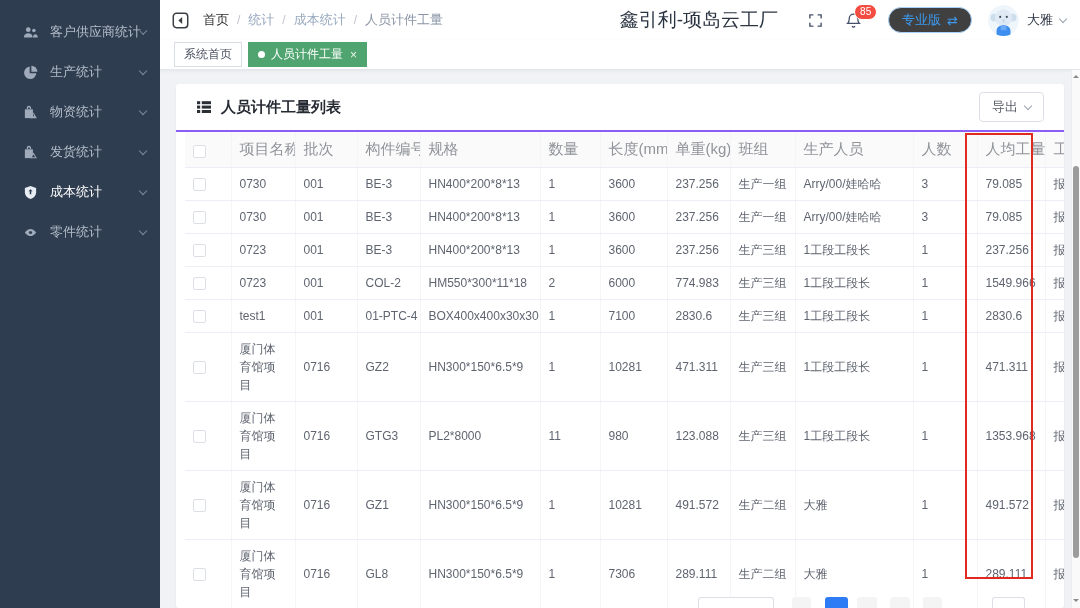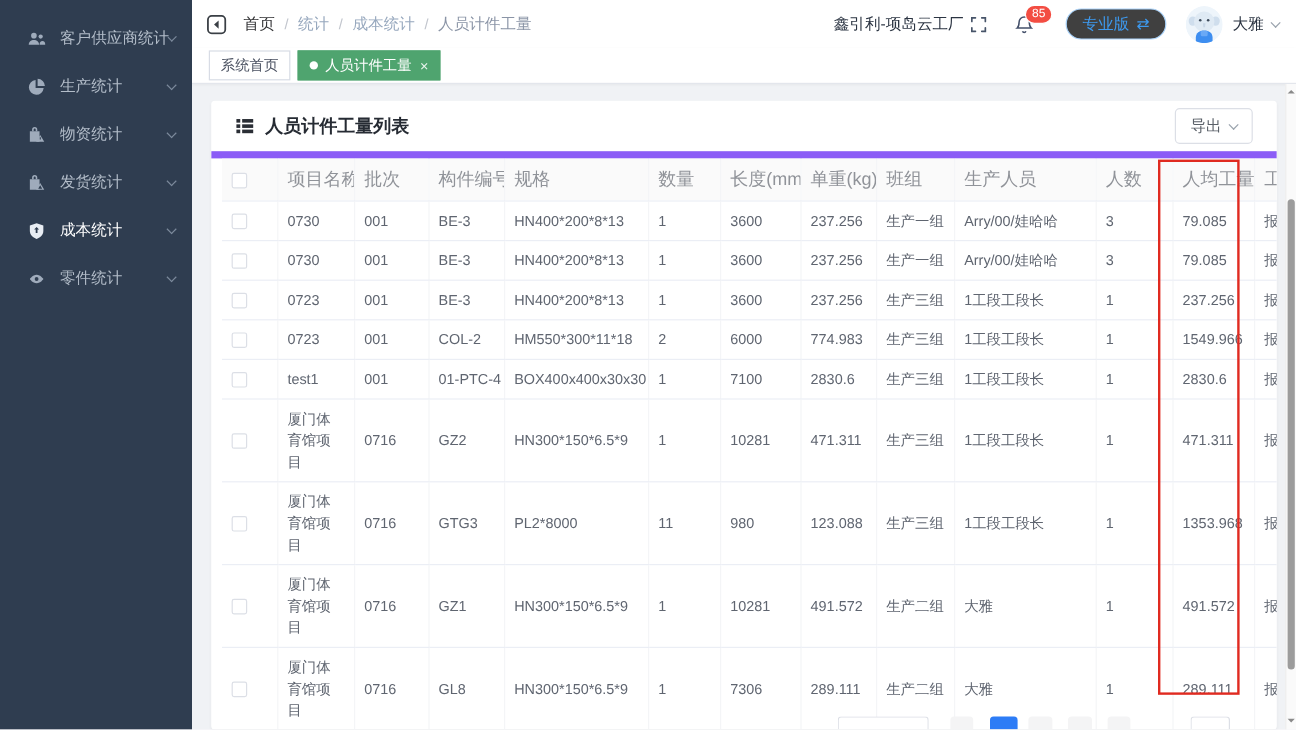--- a/index.html
+++ b/index.html
@@ -30,21 +30,21 @@
   
   .main{position:absolute;left:160px;top:0;right:0;height:608px;}
   .topbar{height:40px;background:#fff;display:flex;align-items:center;padding:0 14px 0 12px;}
   .collapse-btn{width:17px;height:17px;margin-right:14px;cursor:pointer;display:flex;align-items:center;}
   .breadcrumb{display:flex;align-items:center;font-size:13px;}
   .bc-item{color:#97a8be;cursor:pointer;}
   .bc-item.bc-first{color:#303133;}
   .bc-item.bc-last{color:#8a94a6;cursor:default;}
   .bc-sep{color:#c0c4cc;margin:0 8px;font-size:12px;}
   .topbar-right{margin-left:auto;display:flex;align-items:center;}
-  .company-name{font-size:13px;color:#2b3442;margin-right:5px;}
+  .company-name{font-size:19px;color:#2b3442;margin-right:30px;}
   .fullscreen-btn{margin-right:22px;cursor:pointer;display:flex;}
   .bell-wrap{position:relative;margin-right:26px;cursor:pointer;display:flex;}
   .bell-badge{position:absolute;top:-8px;left:9px;background:#f34d42;color:#fff;font-size:10px;
     line-height:12px;padding:1px 5px;border-radius:8px;border:1px solid #fff;}
   .plan-pill{display:flex;align-items:center;height:26px;padding:0 13px;border:1px solid #a9d2f9;
     border-radius:14px;color:#3d9af0;font-size:13px;background:#404040;cursor:pointer;margin-right:16px;}
   .plan-swap{margin-left:6px;font-size:13px;}
   .avatar{width:31px;height:31px;border-radius:50%;overflow:hidden;margin-right:8px;cursor:pointer;flex:0 0 31px;}
   .user-name{font-size:13px;color:#2b3442;margin-right:7px;cursor:pointer;}
   .user-caret{display:inline-block;width:6px;height:6px;border-right:1.3px solid #9aa3ad;border-bottom:1.3px solid #9aa3ad;transform:rotate(45deg);margin-top:-3px;cursor:pointer;}
@@ -55,21 +55,21 @@
   .tag-tab{height:25px;display:flex;align-items:center;padding:0 9px;border:1px solid #d8dce5;background:#fff;
     color:#495060;font-size:12px;margin-right:6px;cursor:pointer;}
   .tag-tab.active{background:#4fa46f;border-color:#4fa46f;color:#fff;}
   .tab-dot{width:7px;height:7px;border-radius:50%;background:#fff;margin-right:6px;}
   .tab-close{margin-left:7px;font-size:12px;color:#e9f4ee;cursor:pointer;line-height:1;}
 
   
   .content{position:absolute;top:71px;left:0;right:8px;bottom:0;background:#f0f2f5;padding:13px 8px 0 16px;}
   .card{position:relative;background:#fff;width:888px;height:100%;border-radius:3px;
     box-shadow:0 1px 3px rgba(0,0,0,.05);overflow:hidden;}
-  .card-header{height:48px;display:flex;align-items:center;padding:0 20px;border-bottom:6px solid #8b5cf6;}
+  .card-header{height:48px;display:flex;align-items:center;padding:0 20px;border-bottom:2px solid #8b5cf6;}
   .panel-icon{display:flex;margin-right:9px;}
   .panel-title{font-size:15px;font-weight:bold;color:#262b33;}
   .export-btn{margin-left:auto;height:30px;border:1px solid #dcdfe6;border-radius:4px;background:#fff;
     color:#5a6068;font-size:13px;display:flex;align-items:center;padding:0 12px;cursor:pointer;}
   .export-caret{display:inline-block;width:6px;height:6px;border-right:1.3px solid #9aa3ad;border-bottom:1.3px solid #9aa3ad;transform:rotate(45deg);margin:-3px 0 0 7px;}
 
   
   .table-wrap{margin-left:9px;overflow:hidden;}
   table{border-collapse:collapse;table-layout:fixed;width:900px;}
   th{font-size:15px;color:#909399;font-weight:500;text-align:left;padding:8px 8px;background:#fafafa;

